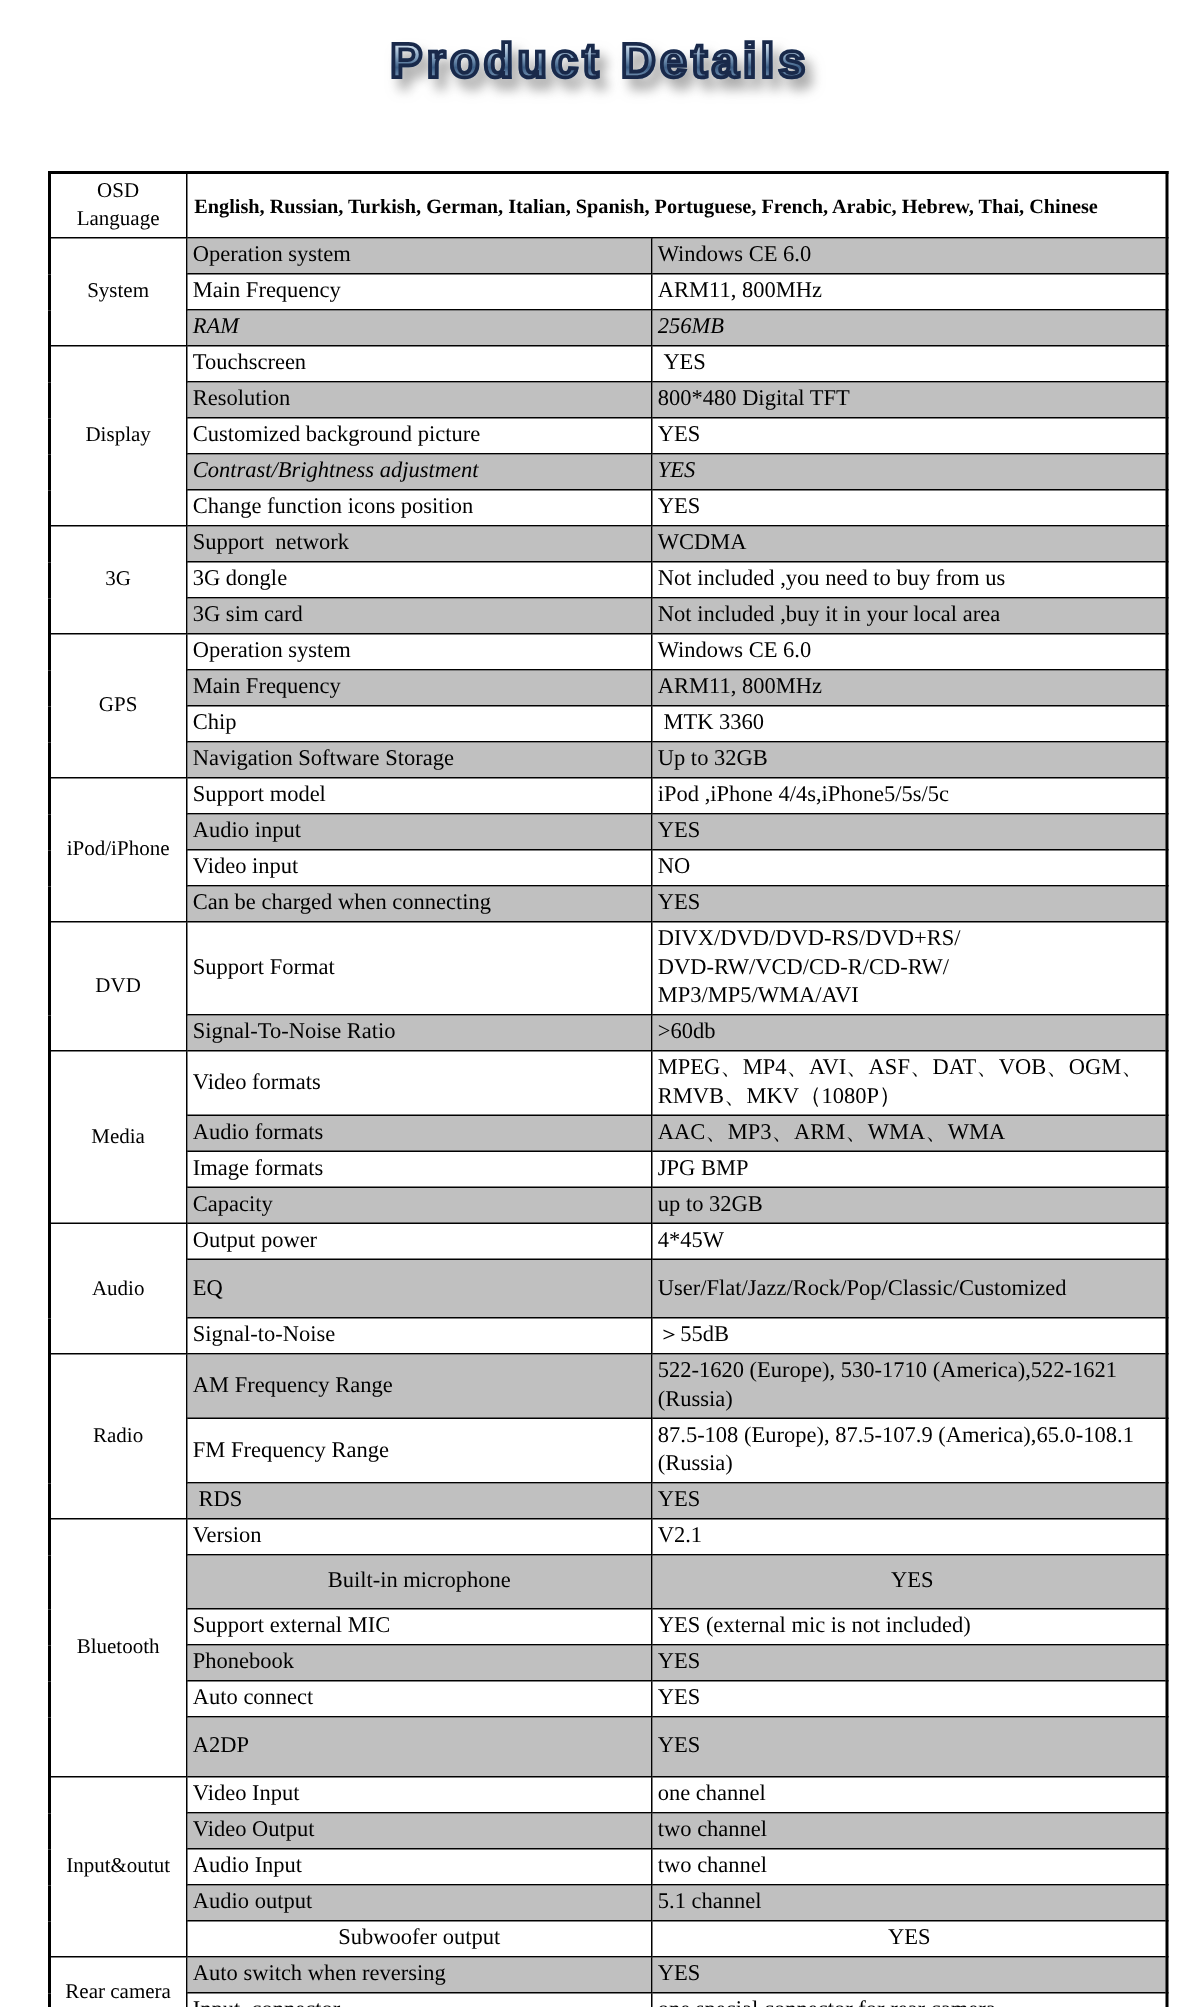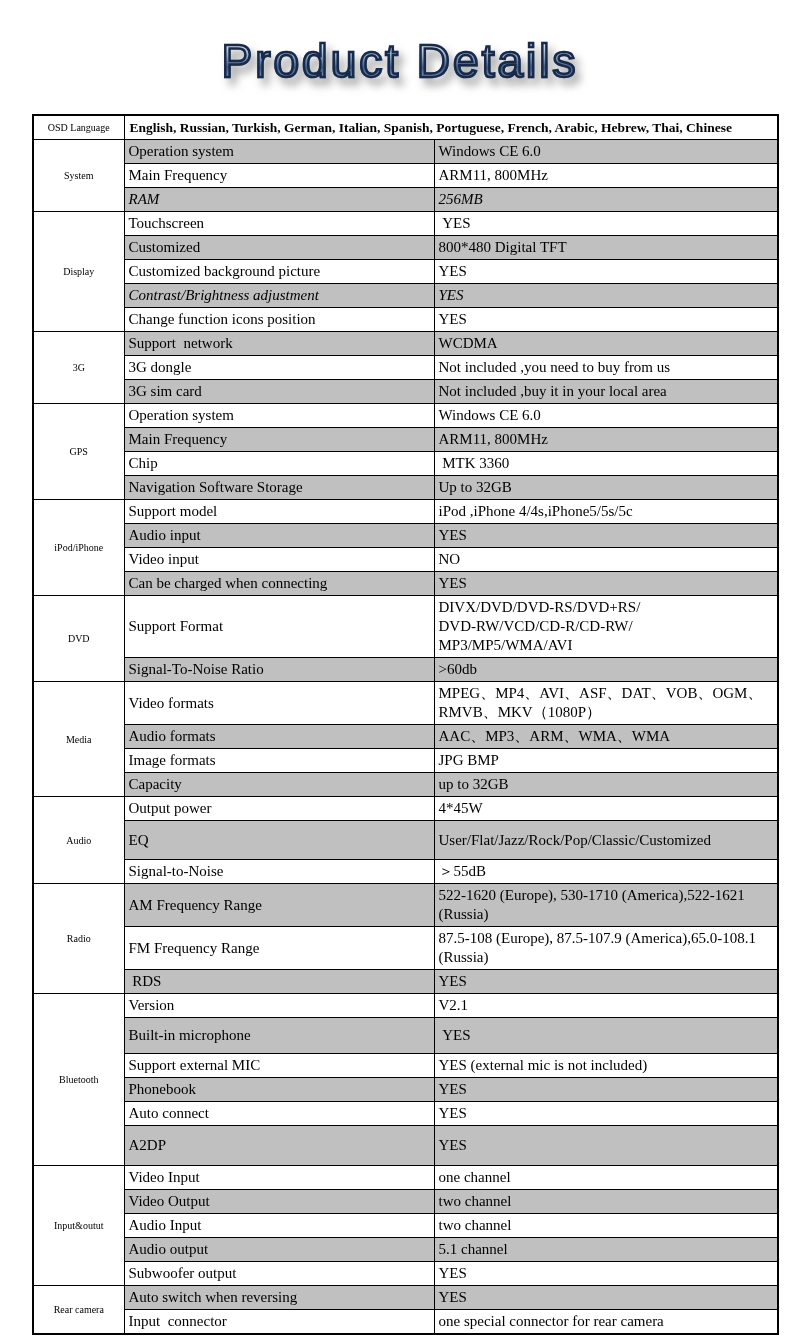--- a/index.html
+++ b/index.html
@@ -11,30 +11,29 @@
     overflow: hidden;
   }
   .title-wrap {
     padding-top: 22px;
     text-align: center;
     height: 72px;
   }
   .page-title {
     display: inline-block;
     font-family: "Liberation Sans", "DejaVu Sans", sans-serif;
-    font-size: 46px;
-    font-weight: normal;
+    font-size: 32px;
+    font-weight: bold;
     letter-spacing: 3px;
     background: linear-gradient(180deg, #f2f7fc 0%, #cfdeec 22%, #8aa7c4 42%, #3d5f86 62%, #6d8cad 78%, #dce8f2 100%);
     -webkit-background-clip: text;
     background-clip: text;
     color: transparent;
     -webkit-text-stroke: 2.5px #19294a;
     filter: drop-shadow(5px 7px 4px rgba(95,95,95,0.55));
-    margin-top: 12px;
   }
   @supports not ((-webkit-background-clip: text) or (background-clip: text)) {
     .page-title { color: #7d9cbd; }
   }
   table.spec {
     border-collapse: collapse;
     table-layout: fixed;
     width: 745px;
     margin: 20px 0 0 32px;
     border: 2px solid #000;
@@ -47,21 +46,21 @@
     font-size: 15px;
     line-height: 19px;
     padding: 2px 3px 2px 4px;
     vertical-align: middle;
     white-space: pre-wrap;
     word-wrap: break-word;
     overflow: hidden;
   }
   td.cat {
     text-align: center;
-    font-size: 10px;
+    font-size: 14px;
     padding: 2px 2px;
     background: #ffffff;
     margin-left: 44px;
   }
   tr.alt td.attr, tr.alt td.val { background: #c0c0c0; }
   td.osd-val {
     font-weight: bold;
     font-size: 13.5px;
     white-space: nowrap;
     padding: 2px 2px 2px 5px;
@@ -97,21 +96,21 @@
       <tr class="alt" style="height: 24px; font-style: italic;">
         <td class="attr">RAM</td>
         <td class="val">256MB</td>
       </tr>
       <tr style="height: 24px;">
         <td class="cat" rowspan="5">Display</td>
         <td class="attr">Touchscreen</td>
         <td class="val"> YES</td>
       </tr>
       <tr class="alt" style="height: 24px;">
-        <td class="attr">Customized</td>
+        <td class="attr">Resolution</td>
         <td class="val">800*480 Digital TFT</td>
       </tr>
       <tr style="height: 24px;">
         <td class="attr">Customized background picture</td>
         <td class="val">YES</td>
       </tr>
       <tr class="alt" style="height: 24px; font-style: italic;">
         <td class="attr">Contrast/Brightness adjustment</td>
         <td class="val">YES</td>
       </tr>
@@ -218,21 +217,21 @@
       </tr>
       <tr class="alt" style="height: 24px;">
         <td class="attr"> RDS</td>
         <td class="val">YES</td>
       </tr>
       <tr style="height: 24px;">
         <td class="cat" rowspan="6">Bluetooth</td>
         <td class="attr">Version</td>
         <td class="val">V2.1</td>
       </tr>
-      <tr class="alt" style="height: 36px;">
+      <tr class="alt" style="height: 36px; text-align: center;">
         <td class="attr">Built-in microphone</td>
         <td class="val"> YES</td>
       </tr>
       <tr style="height: 24px;">
         <td class="attr">Support external MIC</td>
         <td class="val">YES (external mic is not included)</td>
       </tr>
       <tr class="alt" style="height: 24px;">
         <td class="attr">Phonebook</td>
         <td class="val">YES</td>
@@ -255,21 +254,21 @@
         <td class="val">two channel</td>
       </tr>
       <tr style="height: 24px;">
         <td class="attr">Audio Input</td>
         <td class="val">two channel</td>
       </tr>
       <tr class="alt" style="height: 24px; border-radius: 11px;">
         <td class="attr">Audio output</td>
         <td class="val">5.1 channel</td>
       </tr>
-      <tr style="height: 24px;">
+      <tr style="height: 24px; text-align: center;">
         <td class="attr">Subwoofer output</td>
         <td class="val">YES</td>
       </tr>
       <tr class="alt" style="height: 24px;">
         <td class="cat" rowspan="2">Rear camera</td>
         <td class="attr">Auto switch when reversing</td>
         <td class="val">YES</td>
       </tr>
       <tr style="height: 24px; margin-top: 39px;">
         <td class="attr">Input  connector</td>

